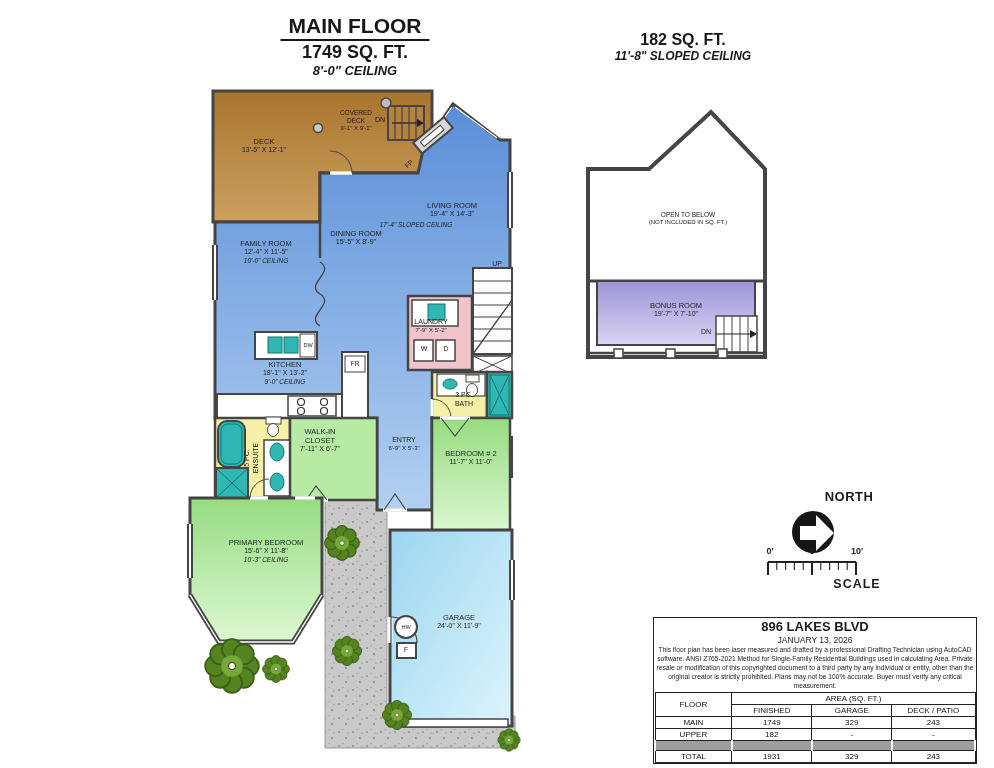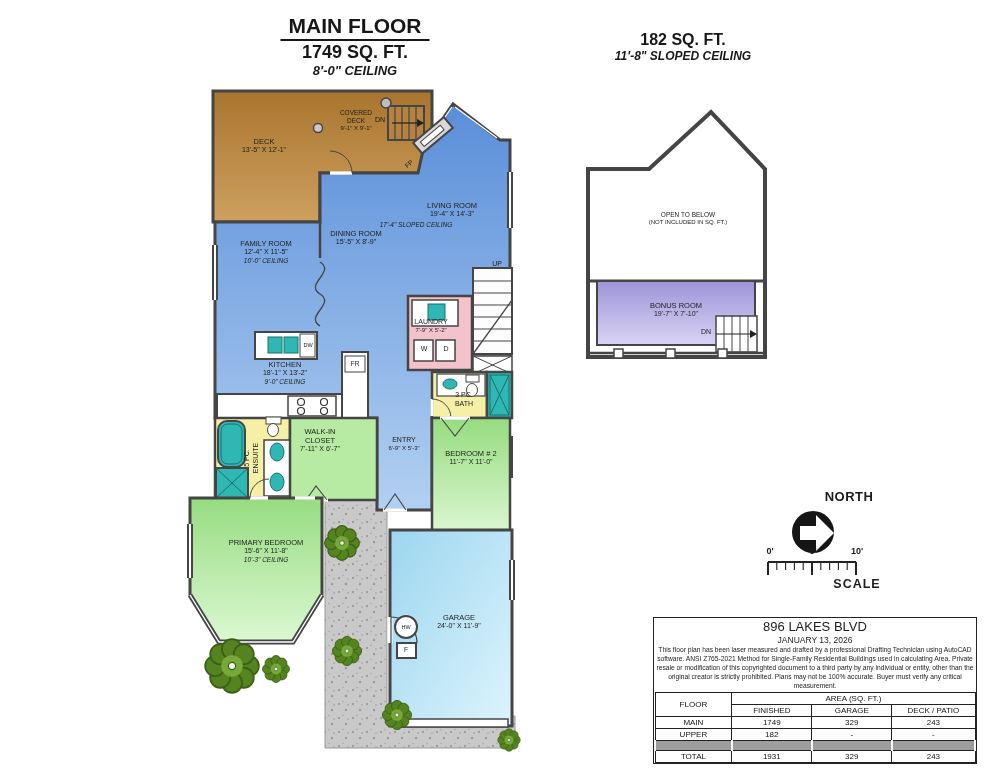--- a/index.html
+++ b/index.html
@@ -16,21 +16,21 @@
                   display:inline-block;padding:0 8px 1px;}
   .titleblock .t2{font-size:18px;font-weight:bold;margin-top:1px;}
   .titleblock .t3{font-size:13px;font-weight:bold;font-style:italic;}
   .titleblock.upper .t1{font-size:19px;}
   .titleblock.upper .t2{font-size:16px;}
   .titleblock.upper .t3{font-size:12px;}
   .north{font-size:13px;font-weight:bold;letter-spacing:.5px;}
   .scaletick{font-size:9px;font-weight:bold;}
   .scaleword{font-size:12.5px;font-weight:bold;letter-spacing:1px;}
   .infobox{position:absolute;left:653px;top:617px;width:322px;border:1.5px solid #222;background:#fff;}
-  .addr{font-size:13px;font-weight:normal;text-align:center;padding-top:2px;line-height:1.15;}
+  .addr{font-size:13px;font-weight:bold;text-align:center;padding-top:2px;line-height:1.15;}
   .date{font-size:8.5px;font-weight:normal;text-align:center;line-height:1.2;}
   .disc{font-size:6.7px;text-align:center;line-height:1.32;padding:1px 2px 2px;color:#222;}
   .areatable{width:100%;border-collapse:collapse;font-size:8px;color:#111;}
   .areatable td{border:1px solid #222;text-align:center;padding:0 2px;height:11px;}
   .areatable tr.spacer td{background:#9e9e9e;height:9px;border-left:2px solid #fff;border-right:2px solid #fff;}
   .mls{position:absolute;left:975px;top:750px;transform:translateX(-100%);font-size:8.5px;color:#b4b4b4;margin-top:21px;}
   .vert{transform:translate(-50%,-50%) rotate(-90deg);}
 </style>
 </head>
 <body>

